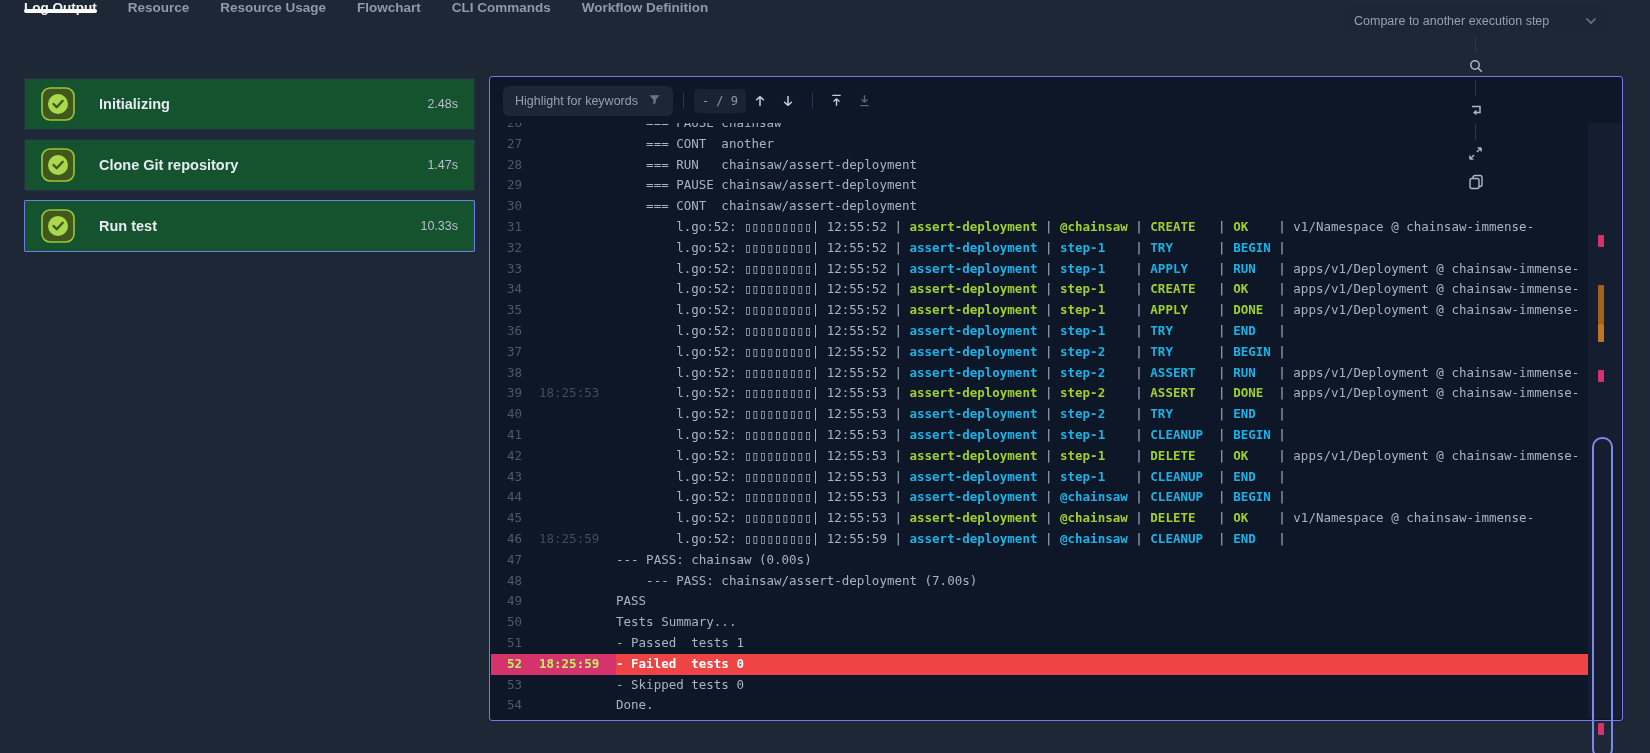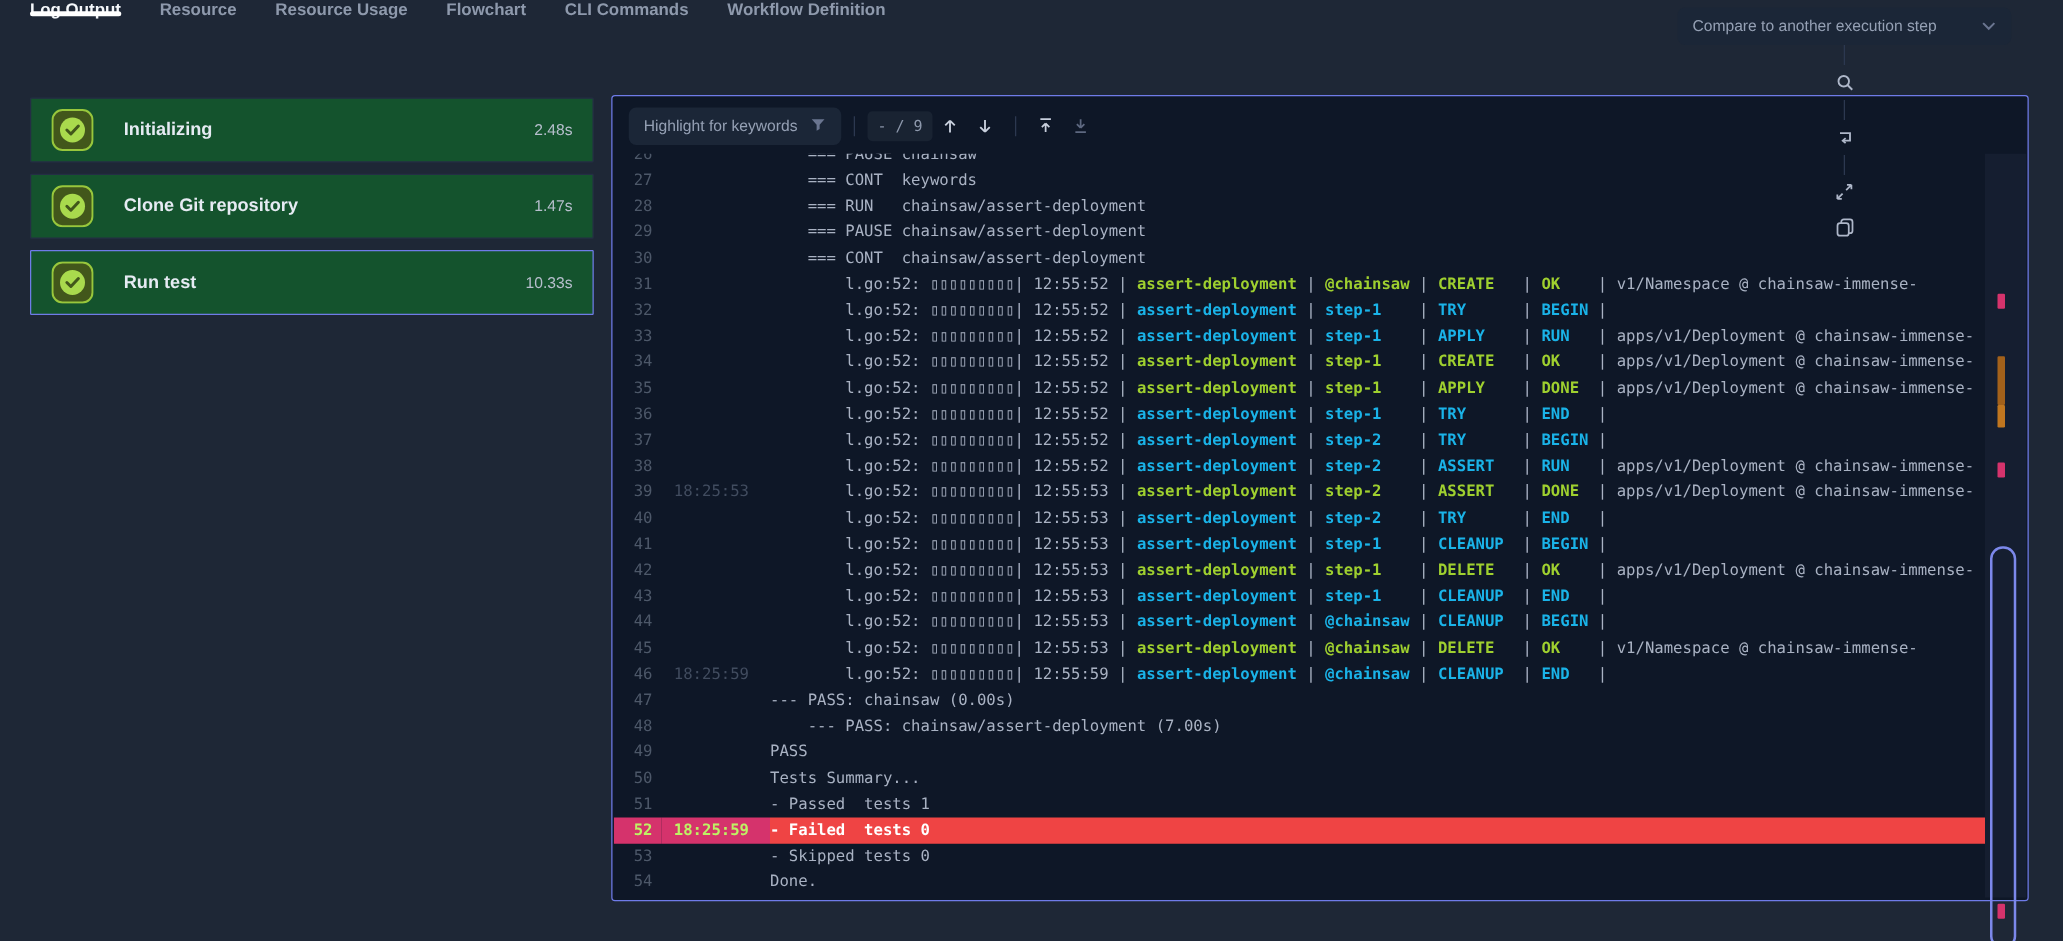--- a/index.html
+++ b/index.html
@@ -176,21 +176,21 @@
               <rect x="2" y="4.5" width="9" height="10" rx="2" fill="#0e1727"></rect>
             </svg>
           </span>
       </div>
     </div>
   </div>
 
   <div class="log-body">
     <div class="log-rows" id="logrows">
         <div class="row"><span class="ln">26</span><span class="ts"></span><span class="content"><span class="s-p">    === PAUSE chainsaw</span></span></div>
-        <div class="row"><span class="ln">27</span><span class="ts"></span><span class="content"><span class="s-p">    === CONT  keywords</span></span></div>
+        <div class="row"><span class="ln">27</span><span class="ts"></span><span class="content"><span class="s-p">    === CONT  another</span></span></div>
         <div class="row"><span class="ln">28</span><span class="ts"></span><span class="content"><span class="s-p">    === RUN   chainsaw/assert-deployment</span></span></div>
         <div class="row"><span class="ln">29</span><span class="ts"></span><span class="content"><span class="s-p">    === PAUSE chainsaw/assert-deployment</span></span></div>
         <div class="row"><span class="ln">30</span><span class="ts"></span><span class="content"><span class="s-p">    === CONT  chainsaw/assert-deployment</span></span></div>
         <div class="row"><span class="ln">31</span><span class="ts"></span><span class="content"><span class="s-p">        l.go:52: ▯▯▯▯▯▯▯▯▯| 12:55:52 | </span><span class="s-g">assert-deployment</span><span class="s-p"> | </span><span class="s-g">@chainsaw</span><span class="s-p"> | </span><span class="s-g">CREATE  </span><span class="s-p"> | </span><span class="s-g">OK   </span><span class="s-p"> | v1/Namespace @ chainsaw-immense-</span></span></div>
         <div class="row"><span class="ln">32</span><span class="ts"></span><span class="content"><span class="s-p">        l.go:52: ▯▯▯▯▯▯▯▯▯| 12:55:52 | </span><span class="s-c">assert-deployment</span><span class="s-p"> | </span><span class="s-c">step-1   </span><span class="s-p"> | </span><span class="s-c">TRY     </span><span class="s-p"> | </span><span class="s-c">BEGIN</span><span class="s-p"> |</span></span></div>
         <div class="row"><span class="ln">33</span><span class="ts"></span><span class="content"><span class="s-p">        l.go:52: ▯▯▯▯▯▯▯▯▯| 12:55:52 | </span><span class="s-c">assert-deployment</span><span class="s-p"> | </span><span class="s-c">step-1   </span><span class="s-p"> | </span><span class="s-c">APPLY   </span><span class="s-p"> | </span><span class="s-c">RUN  </span><span class="s-p"> | apps/v1/Deployment @ chainsaw-immense-</span></span></div>
         <div class="row"><span class="ln">34</span><span class="ts"></span><span class="content"><span class="s-p">        l.go:52: ▯▯▯▯▯▯▯▯▯| 12:55:52 | </span><span class="s-g">assert-deployment</span><span class="s-p"> | </span><span class="s-g">step-1   </span><span class="s-p"> | </span><span class="s-g">CREATE  </span><span class="s-p"> | </span><span class="s-g">OK   </span><span class="s-p"> | apps/v1/Deployment @ chainsaw-immense-</span></span></div>
         <div class="row"><span class="ln">35</span><span class="ts"></span><span class="content"><span class="s-p">        l.go:52: ▯▯▯▯▯▯▯▯▯| 12:55:52 | </span><span class="s-g">assert-deployment</span><span class="s-p"> | </span><span class="s-g">step-1   </span><span class="s-p"> | </span><span class="s-g">APPLY   </span><span class="s-p"> | </span><span class="s-g">DONE </span><span class="s-p"> | apps/v1/Deployment @ chainsaw-immense-</span></span></div>
         <div class="row"><span class="ln">36</span><span class="ts"></span><span class="content"><span class="s-p">        l.go:52: ▯▯▯▯▯▯▯▯▯| 12:55:52 | </span><span class="s-c">assert-deployment</span><span class="s-p"> | </span><span class="s-c">step-1   </span><span class="s-p"> | </span><span class="s-c">TRY     </span><span class="s-p"> | </span><span class="s-c">END  </span><span class="s-p"> |</span></span></div>
         <div class="row"><span class="ln">37</span><span class="ts"></span><span class="content"><span class="s-p">        l.go:52: ▯▯▯▯▯▯▯▯▯| 12:55:52 | </span><span class="s-c">assert-deployment</span><span class="s-p"> | </span><span class="s-c">step-2   </span><span class="s-p"> | </span><span class="s-c">TRY     </span><span class="s-p"> | </span><span class="s-c">BEGIN</span><span class="s-p"> |</span></span></div>

